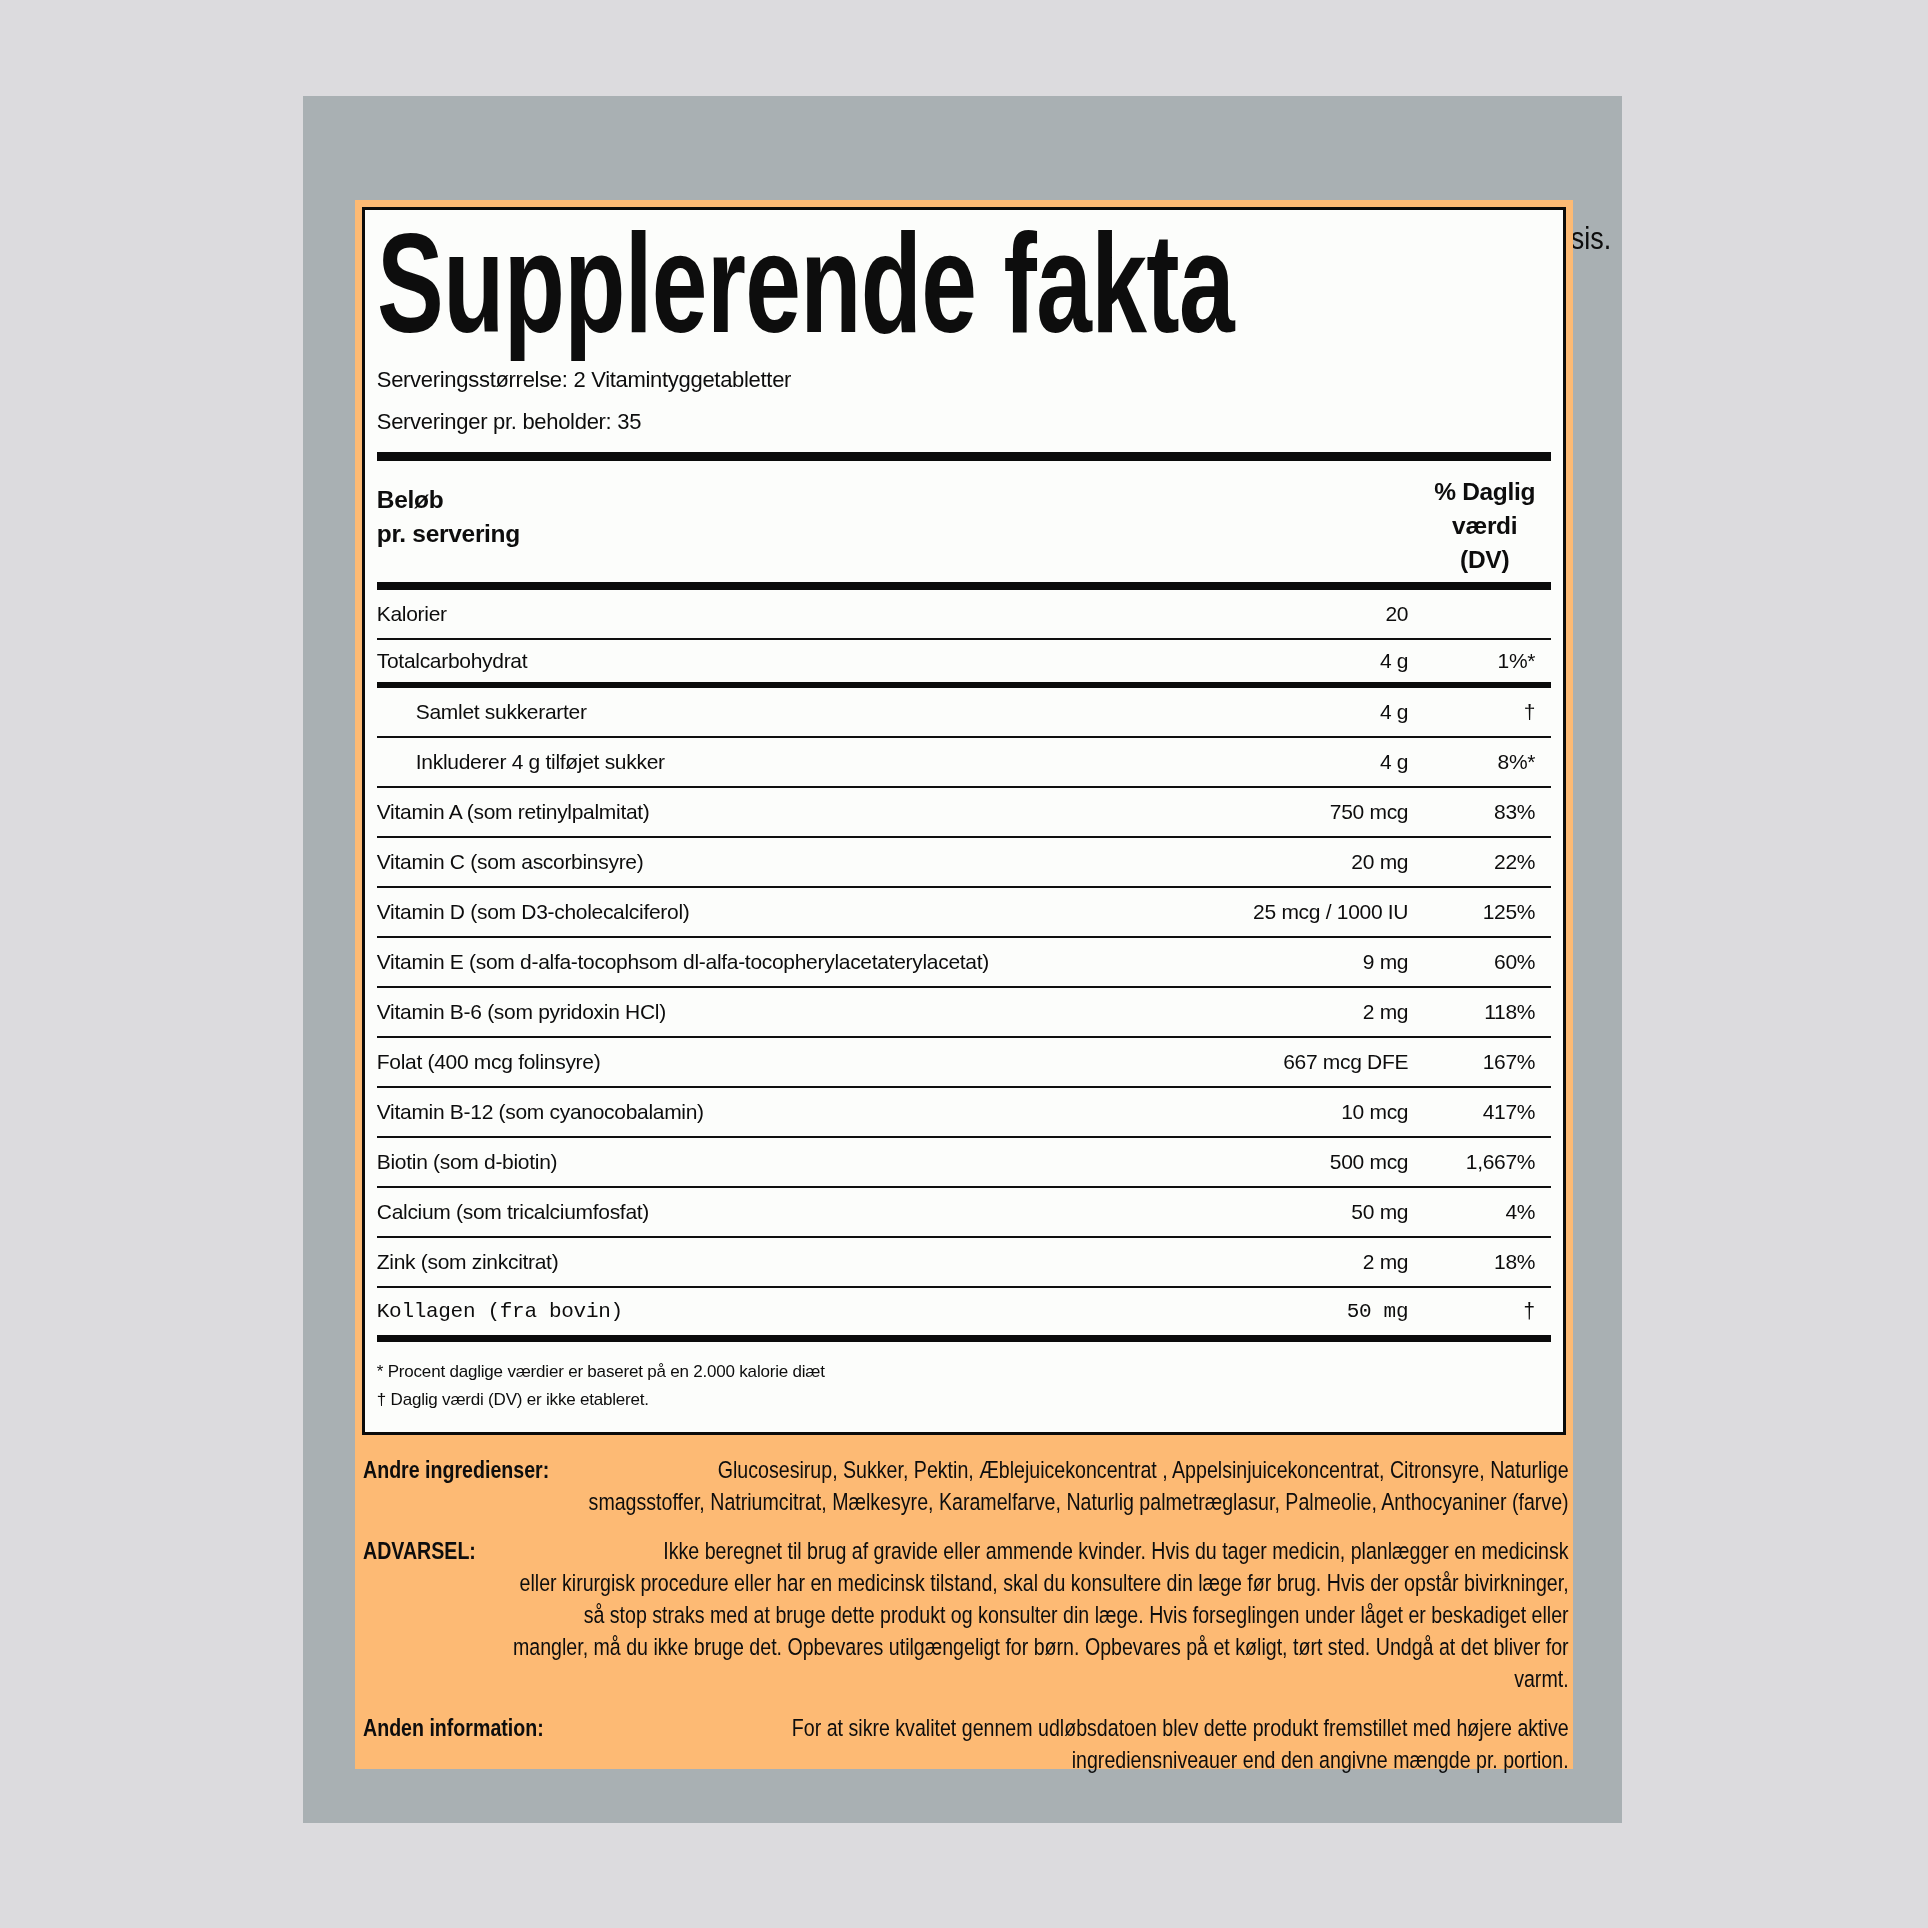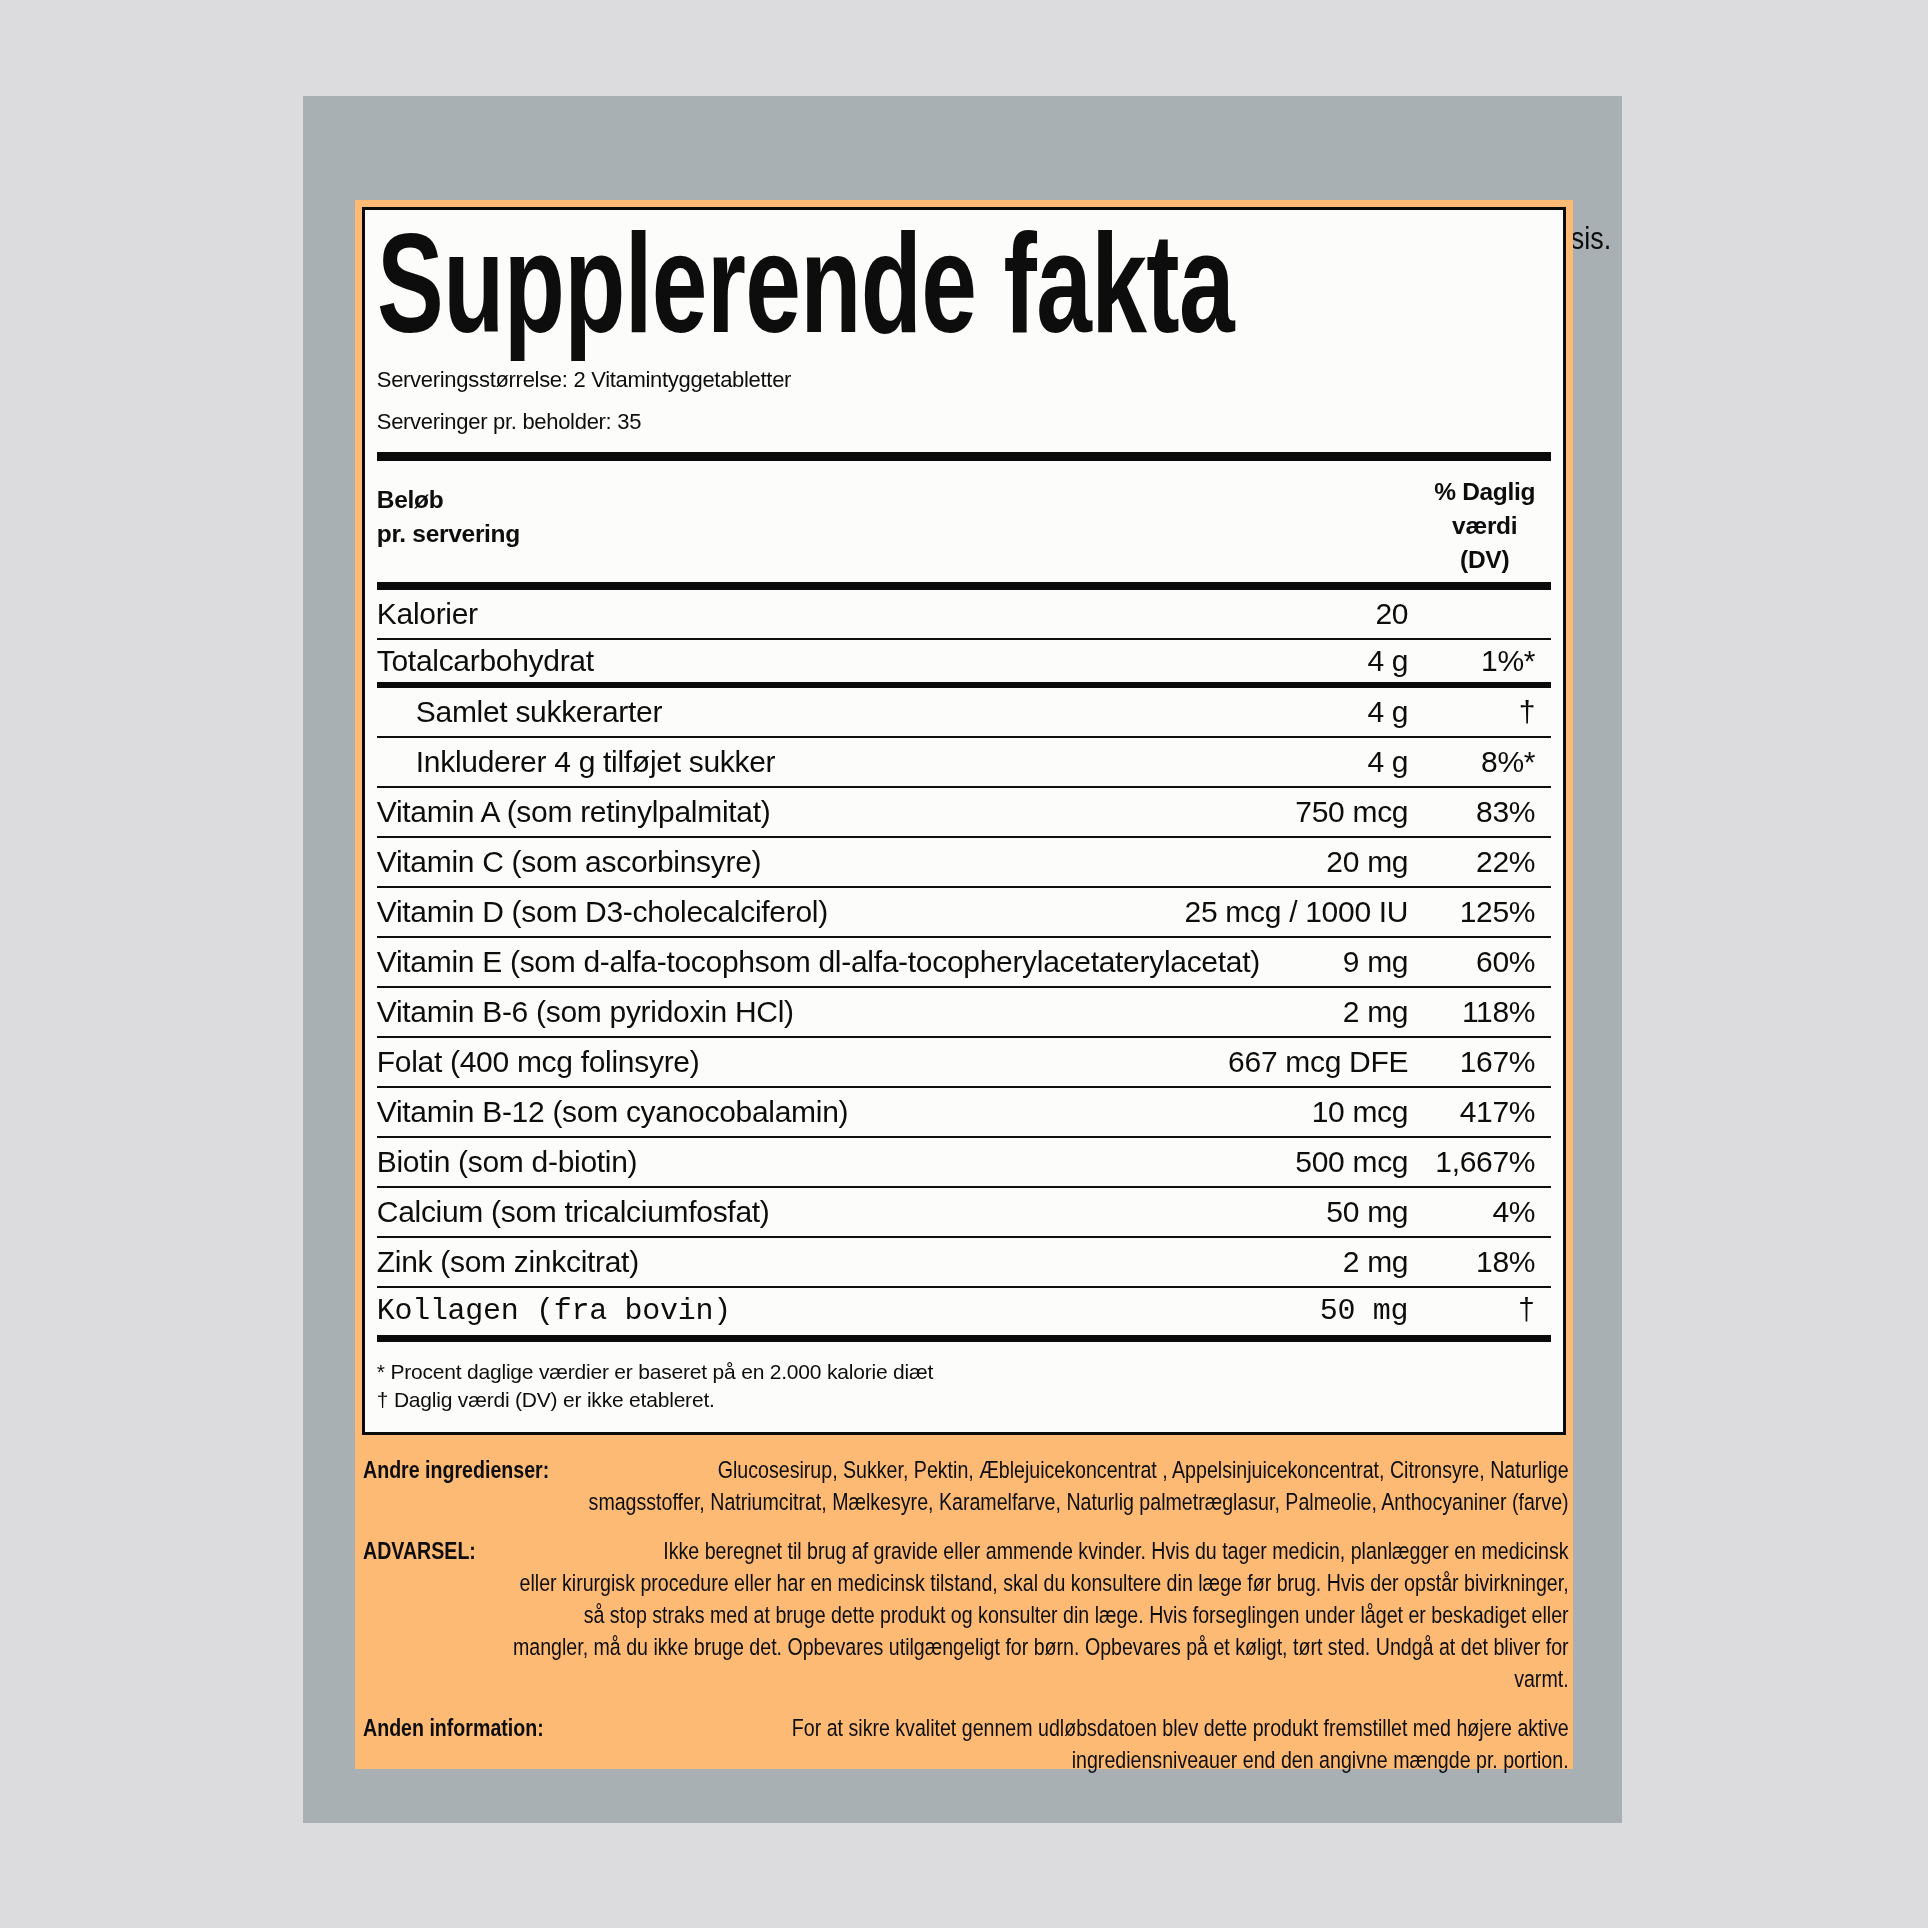--- a/index.html
+++ b/index.html
@@ -15,29 +15,29 @@
   .facts-title{margin-top:3.8px;font-size:141px;line-height:141px;font-weight:bold;white-space:nowrap;
                letter-spacing:-0.9px;transform:scaleX(0.71);transform-origin:0 0;}
   .serving{margin-top:5px;font-size:22px;line-height:42px;letter-spacing:-0.3px;}
   .bar{background:#0b0b0b;}
   .bar-10{height:9.4px;margin-top:8.5px;}
   .bar-8{height:7.5px;}
   .thead{box-sizing:border-box;height:121px;padding-top:14px;display:flex;
          font-size:24.5px;line-height:34px;font-weight:bold;letter-spacing:-0.3px;}
   .thead .left{flex:1 1 auto;margin-top:8px;}
   .thead .right{flex:0 0 auto;text-align:center;padding-right:16px;}
-  .tbl{font-size:30px;letter-spacing:-0.3px;}
+  .tbl{font-size:21px;letter-spacing:-0.3px;}
   .row{display:flex;align-items:center;height:50px;box-sizing:border-box;border-bottom:2.8px solid #0f0f0f;}
   .row.thick{border-bottom:6.6px solid #0b0b0b;height:48px;}
   .row.last{border-bottom:none;height:47px;font-family:Liberation Mono, monospace;}
   .row .lbl{flex:1 1 auto;}
   .row .lbl.indent{padding-left:39px;}
   .row .amt{flex:0 0 auto;text-align:left;}
   .row .dv{flex:0 0 143px;box-sizing:border-box;text-align:right;padding-right:16px;}
-  .footnotes{padding-top:16px;font-size:21px;line-height:28px;letter-spacing:-0.2px;}
+  .footnotes{padding-top:16px;font-size:17px;line-height:28px;letter-spacing:-0.2px;}
   .paras{padding:19px 9.4px 0 7.5px;text-align:right;}
   .para{margin:0 0 17px 0;font-size:24.5px;line-height:32px;width:1507px;
         transform:scaleX(0.8);transform-origin:0 0;}
   .para .lead{float:left;font-weight:bold;margin-right:8.5px;}
   .para .body{white-space:pre-line;}
 </style>
 </head>
 <body>
 
 <div class="page">

